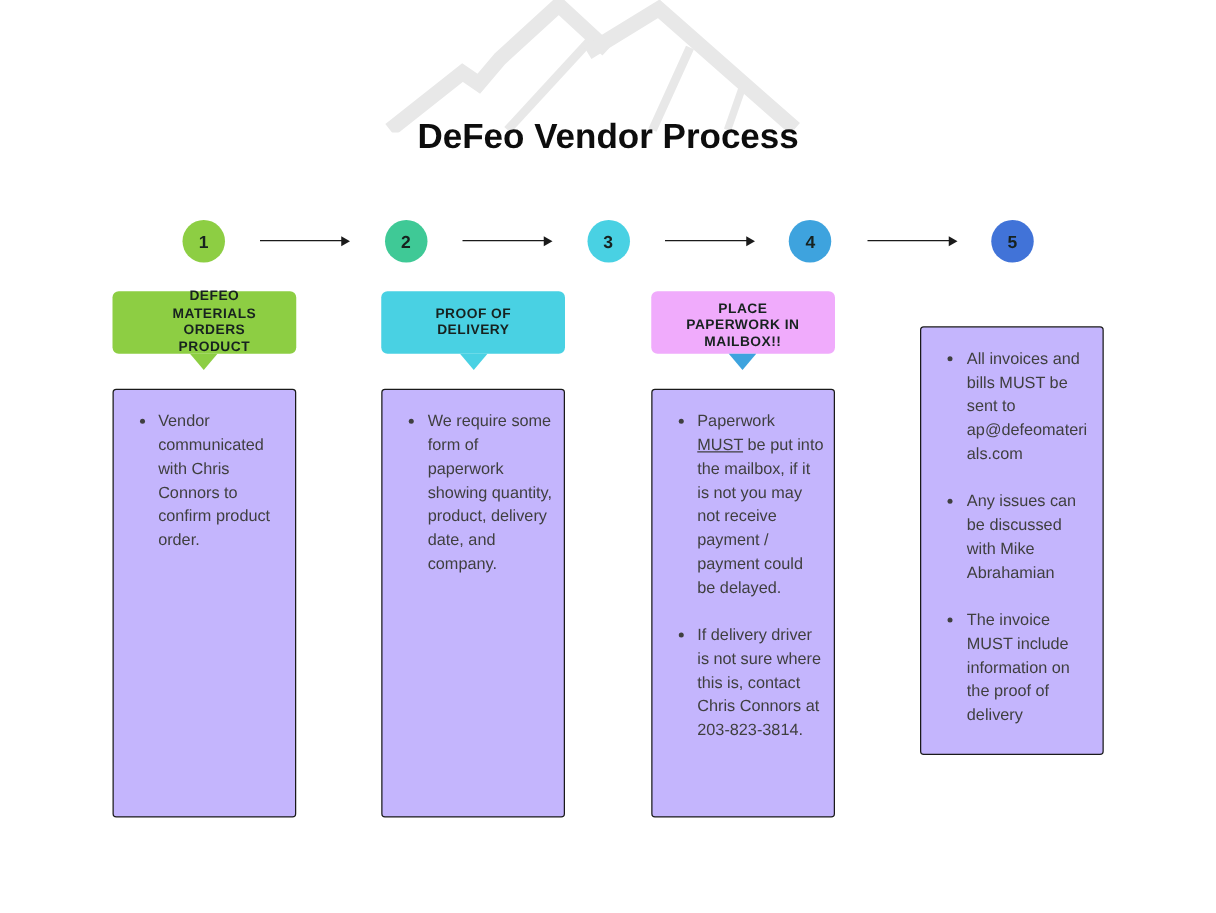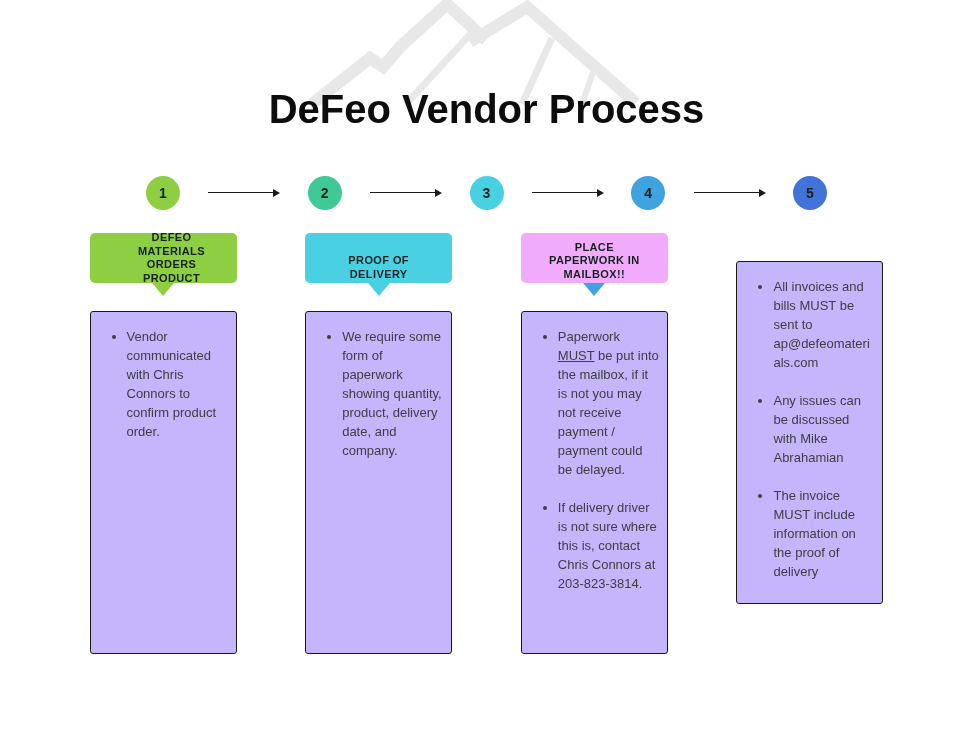--- a/index.html
+++ b/index.html
@@ -17,21 +17,21 @@
     width: 350px; height: 106px;
     z-index: 0;
   }
   .mountain-wrap svg { width: 100%; height: 100%; }
   .mountain-wrap g { fill: none; stroke-linejoin: miter; stroke-linecap: butt; }
   
   .page-title {
     position: relative; z-index: 1;
     margin: 0; padding-top: 86px;
     text-align: center;
-    font-size: 40px; line-height: 46px;
+    font-size: 28px; line-height: 46px;
     font-weight: 800; letter-spacing: 0px;
     color: #0d0d0d;
   }
   
   .flow {
     width: 794px; margin: 0 auto;
     position: relative; z-index: 1;
   }
   .circles-row {
     margin-top: 44px; height: 34px;
@@ -166,21 +166,21 @@
       </div>
       <div class="body-box" style="border-color: rgb(26, 26, 26);">
         <ul class="bullet-list">
           <li>Vendor communicated with Chris Connors to confirm product order.</li>
         </ul>
       </div>
     </div>
 
 
     <div class="column">
-      <div class="header-badge" style="background-color: rgb(73, 209, 227); color: rgb(23, 34, 31); align-items: flex-end;">
+      <div class="header-badge" style="background-color: rgb(73, 209, 227); color: rgb(23, 34, 31);">
         <span class="header-label">PROOF OF
 DELIVERY</span>
         <span class="header-tail" style="border-top-color: rgb(73, 209, 227);"></span>
       </div>
       <div class="body-box" style="border-color: rgb(26, 26, 26);">
         <ul class="bullet-list">
           <li>We require some form of paperwork showing quantity, product, delivery date, and company.</li>
         </ul>
       </div>
     </div>

